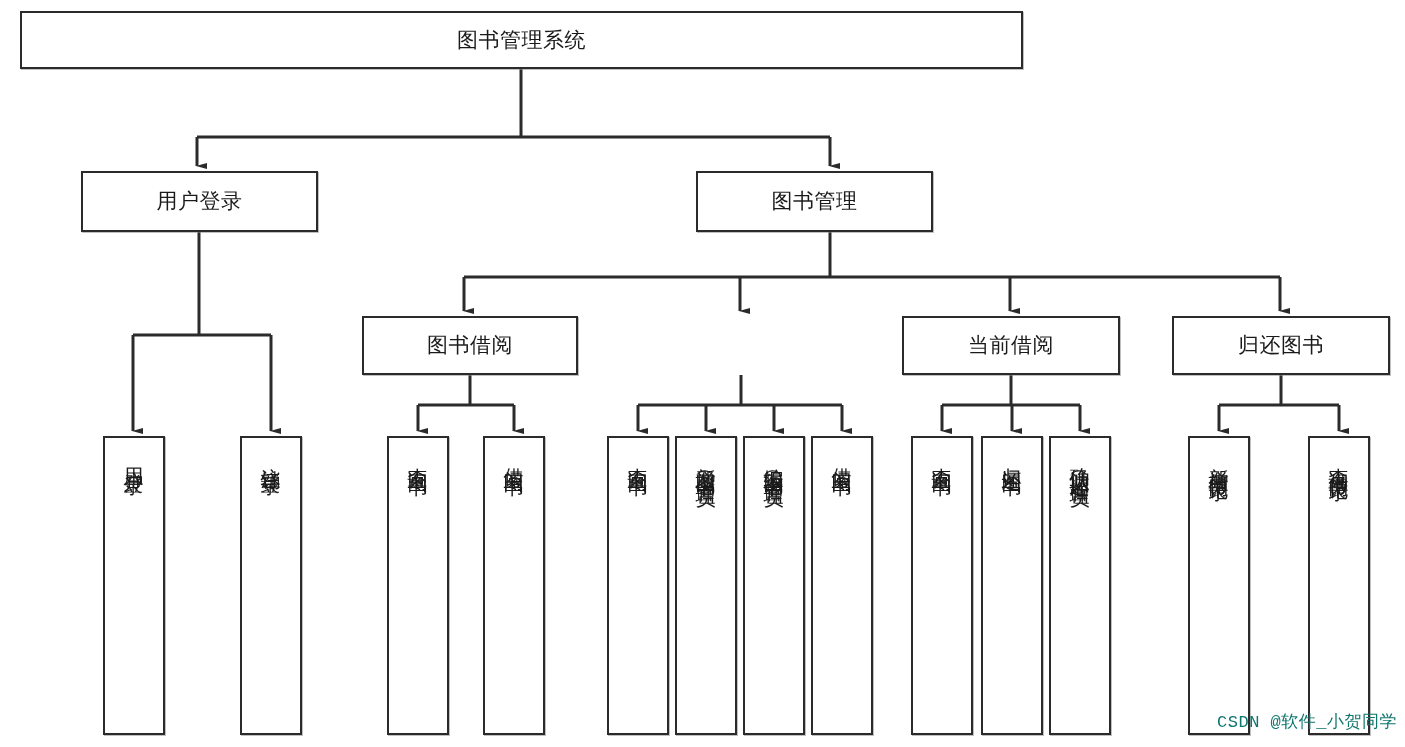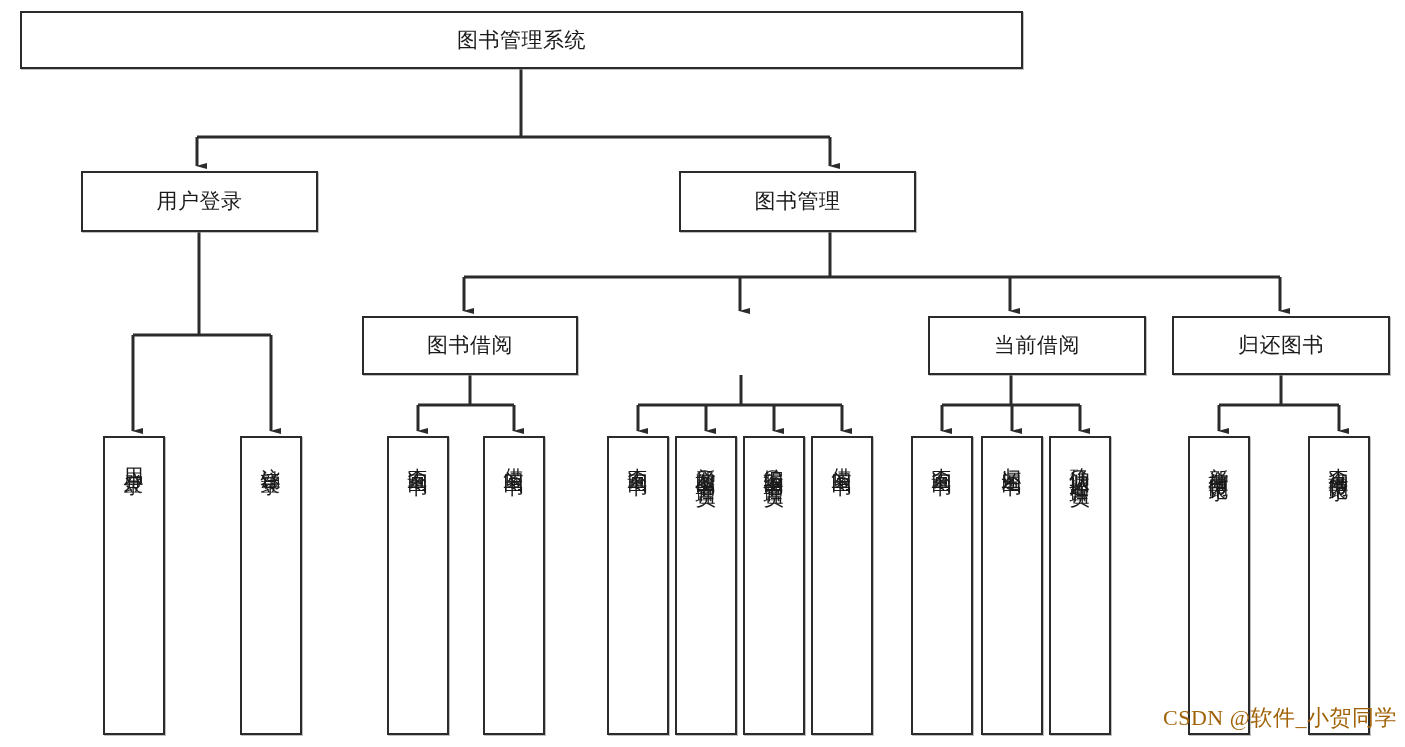--- a/index.html
+++ b/index.html
@@ -50,25 +50,25 @@
     white-space: normal;
     letter-spacing: 3px;
     font-size: 20px;
     line-height: 1;
     max-height: 100%;
   }
   #watermark {
     position: absolute;
     right: 8px;
     bottom: 6px;
-    font-size: 22px;
-    color: #a16207;
+    font-size: 17px;
+    color: #0f766e;
     white-space: nowrap;
     letter-spacing: 0.5px;
-    font-family: Liberation Serif, serif;
+    font-family: Liberation Mono, monospace;
   }
 </style>
 </head>
 <body>
 
 <div id="canvas">
 
   <svg id="diagram-svg" viewBox="0 0 1405 747" xmlns="http://www.w3.org/2000/svg">
     <defs>
       <marker id="arrow" markerWidth="10" markerHeight="12" refX="3" refY="10" orient="auto" markerUnits="userSpaceOnUse">
@@ -121,28 +121,28 @@
     </g>
   </svg>
 
   <div class="node" style="left:20px; top:11px; width:1003px; height:58px;">
     <span class="node-label">图书管理系统</span>
   </div>
 
   <div class="node" style="left:81px; top:171px; width:237px; height:61px;">
     <span class="node-label">用户登录</span>
   </div>
-  <div class="node" style="left:679px; top:171px; width:237px; height:61px;">
+  <div class="node" style="left:696px; top:171px; width:237px; height:61px;">
     <span class="node-label">图书管理</span>
   </div>
 
   <div class="node" style="left:362px; top:316px; width:216px; height:59px;">
     <span class="node-label">图书借阅</span>
   </div>
-  <div class="node" style="left:902px; top:316px; width:218px; height:59px;margin-left:26px;">
+  <div class="node" style="left:902px; top:316px; width:218px; height:59px;">
     <span class="node-label">当前借阅</span>
   </div>
   <div class="node" style="left:1172px; top:316px; width:218px; height:59px;">
     <span class="node-label">归还图书</span>
   </div>
 
   <div class="node leaf" style="left:103px; top:436px; width:62px; height:299px;">
     <span class="node-label">用户登录</span>
   </div>
   <div class="node leaf" style="left:240px; top:436px; width:62px; height:299px;">

